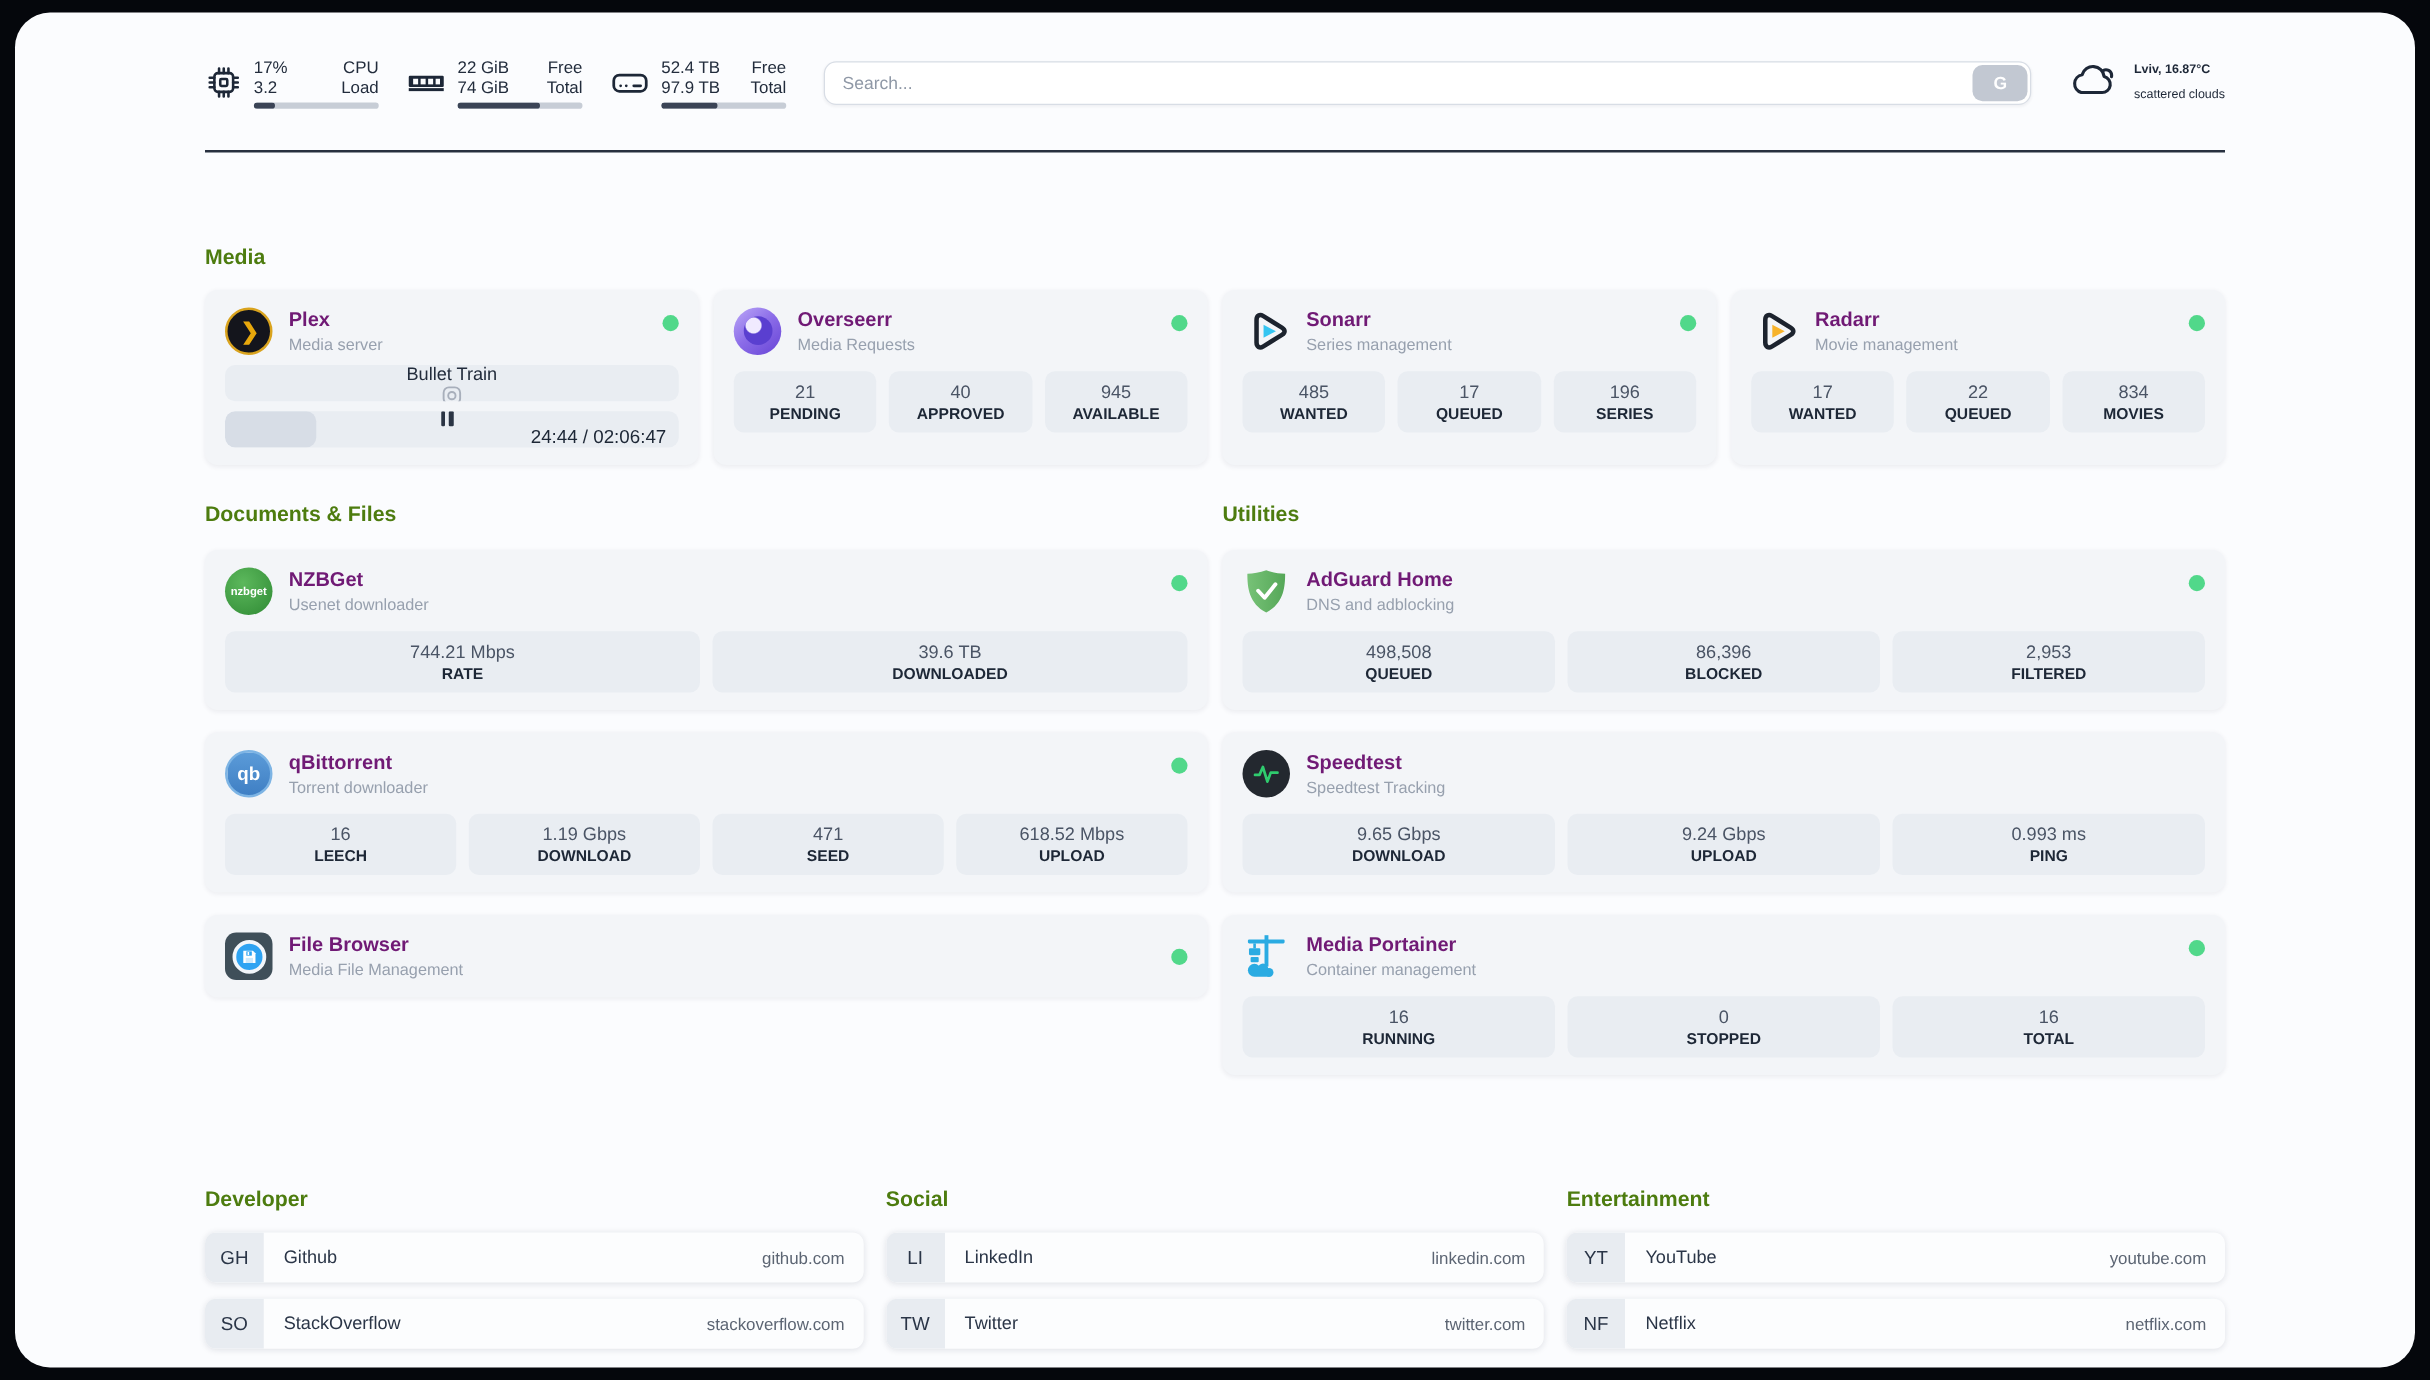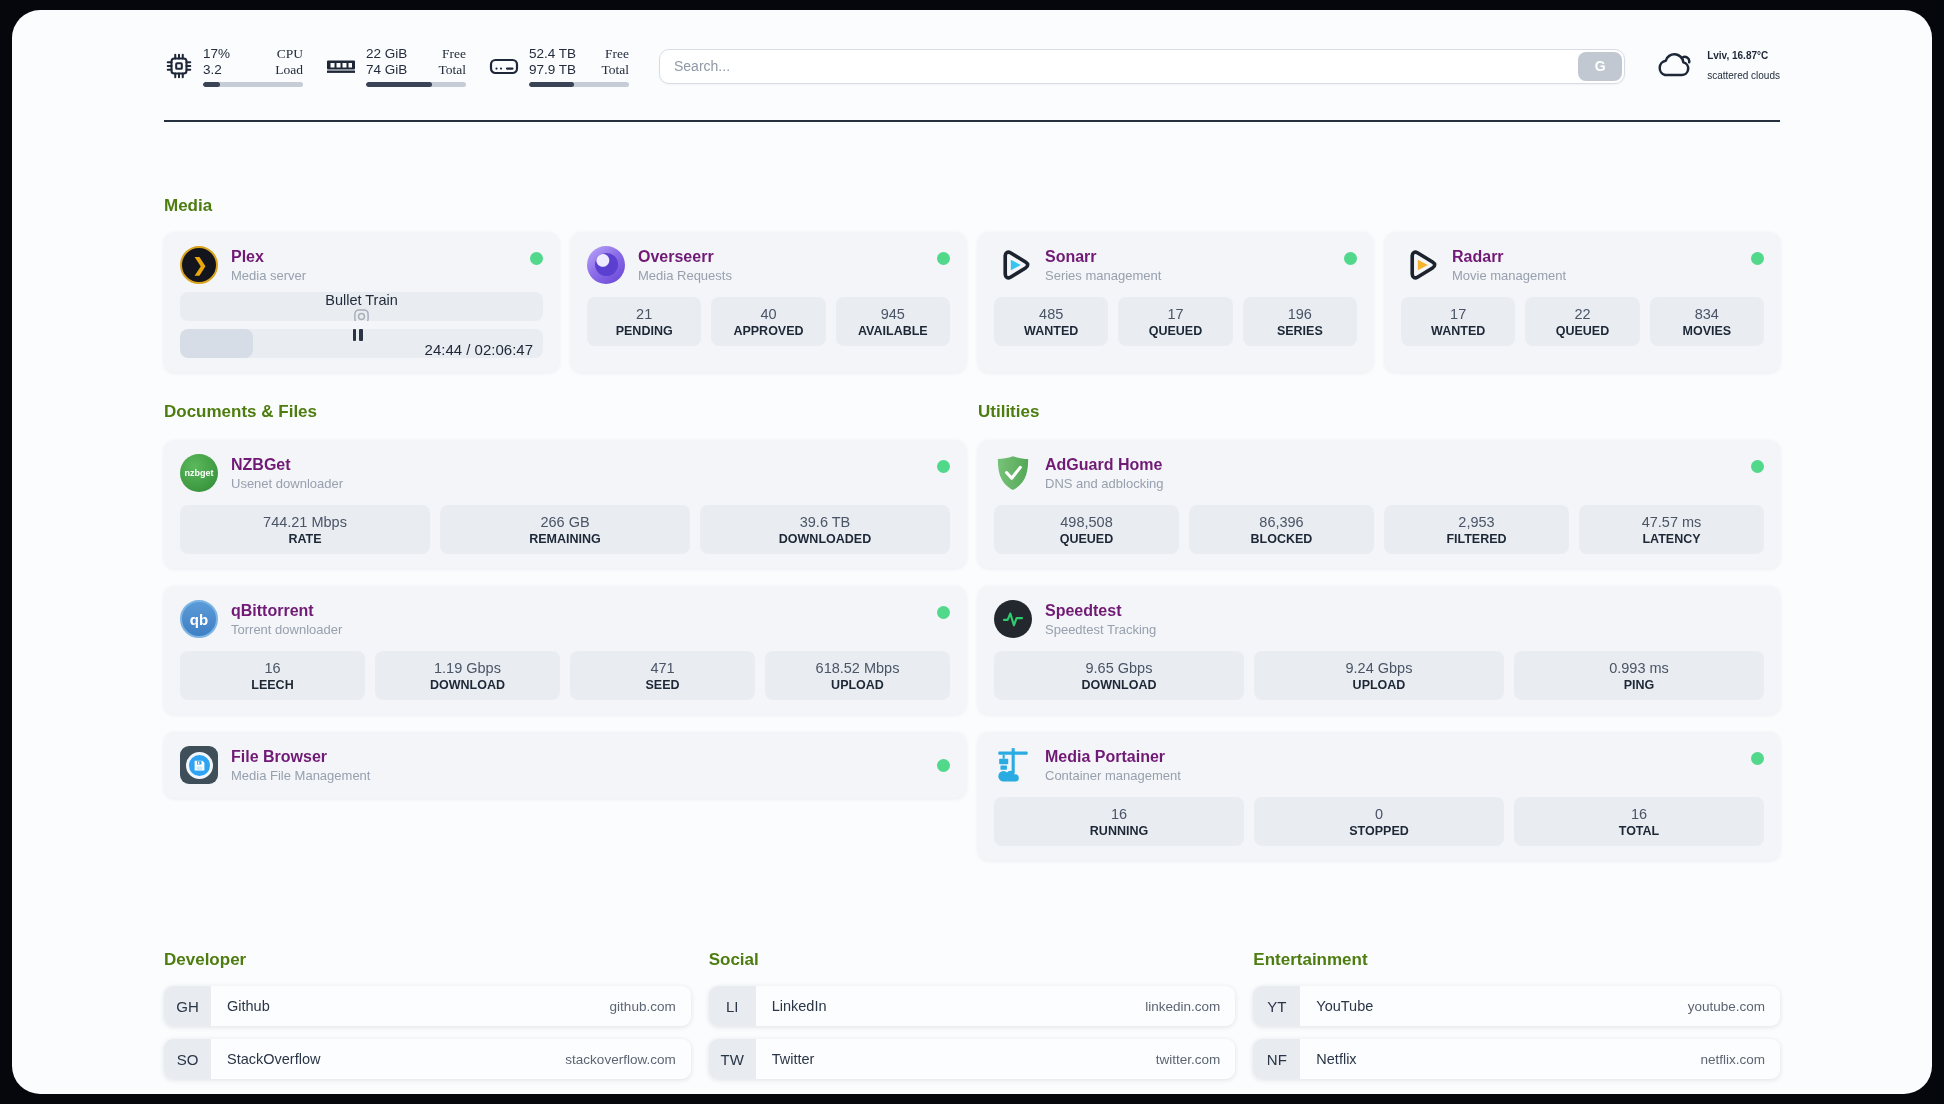--- a/index.html
+++ b/index.html
@@ -10,21 +10,21 @@
   }
   .content { padding:0 152px; }
 
   
   .header { margin-top:30px; display:flex; align-items:center; gap:30px; height:52px; }
   .sys-widgets { display:flex; gap:22px; flex:none; }
   .sys { display:flex; gap:9px; align-items:center; }
   .sys-icon { flex:none; display:flex; align-items:center; }
   .sys-body { width:100px; display:flex; flex-direction:column; }
   .sys-text { display:flex; justify-content:space-between; font-size:13.5px; line-height:16px; color:#222c3c; }
-  .sys-col2 { text-align:right;font-family:Liberation Serif, serif; }
+  .sys-col2 { text-align:right; }
   .sys-bar { margin-top:4px; height:5px; border-radius:3px; background:#c7cdd6; overflow:hidden; }
   .sys-fill { height:100%; border-radius:3px; background:#3b4456; }
 
   .search-wrap { flex:1; position:relative; }
   .search-wrap input {
     width:100%; height:35px; border:1px solid #d8dde5; border-radius:10px; background:#ffffff;
     padding:0 58px 0 14px; font-size:14px; color:#1d2737; outline:none;
     box-shadow:0 1px 2px rgba(30,40,60,.05); font-family:"Liberation Sans", sans-serif;
   }
   .search-wrap input::placeholder { color:#8f98a6; }
@@ -352,24 +352,20 @@
               <div class="app-desc">Usenet downloader</div>
             </div>
             <span class="dot" style="background: rgb(81, 216, 138);"></span>
           </div>
           <div class="stats">
             <div class="stat">
               <div class="stat-value">744.21 Mbps</div>
               <div class="stat-label">RATE</div>
             </div>
             <div class="stat">
-              <div class="stat-value">266 GB</div>
-              <div class="stat-label">REMAINING</div>
-            </div>
-            <div class="stat">
               <div class="stat-value">39.6 TB</div>
               <div class="stat-label">DOWNLOADED</div>
             </div>
           </div>
         </div>
 
         <div class="card">
           <div class="card-head">
             <div class="app-icon">
               <div class="icon-circle qb-circle">
@@ -453,24 +449,20 @@
               <div class="stat-value">498,508</div>
               <div class="stat-label">QUEUED</div>
             </div>
             <div class="stat">
               <div class="stat-value">86,396</div>
               <div class="stat-label">BLOCKED</div>
             </div>
             <div class="stat">
               <div class="stat-value">2,953</div>
               <div class="stat-label">FILTERED</div>
-            </div>
-            <div class="stat">
-              <div class="stat-value">47.57 ms</div>
-              <div class="stat-label">LATENCY</div>
             </div>
           </div>
         </div>
 
         <div class="card">
           <div class="card-head">
             <div class="app-icon">
               <div class="icon-circle st-circle">
                 <svg width="22" height="18" viewBox="0 0 24 20" fill="none" stroke="#2fcb6e" stroke-width="2.4" stroke-linecap="round" stroke-linejoin="round">
                   <path d="M2 11h4l3-7 4 13 3-8h6"></path>

